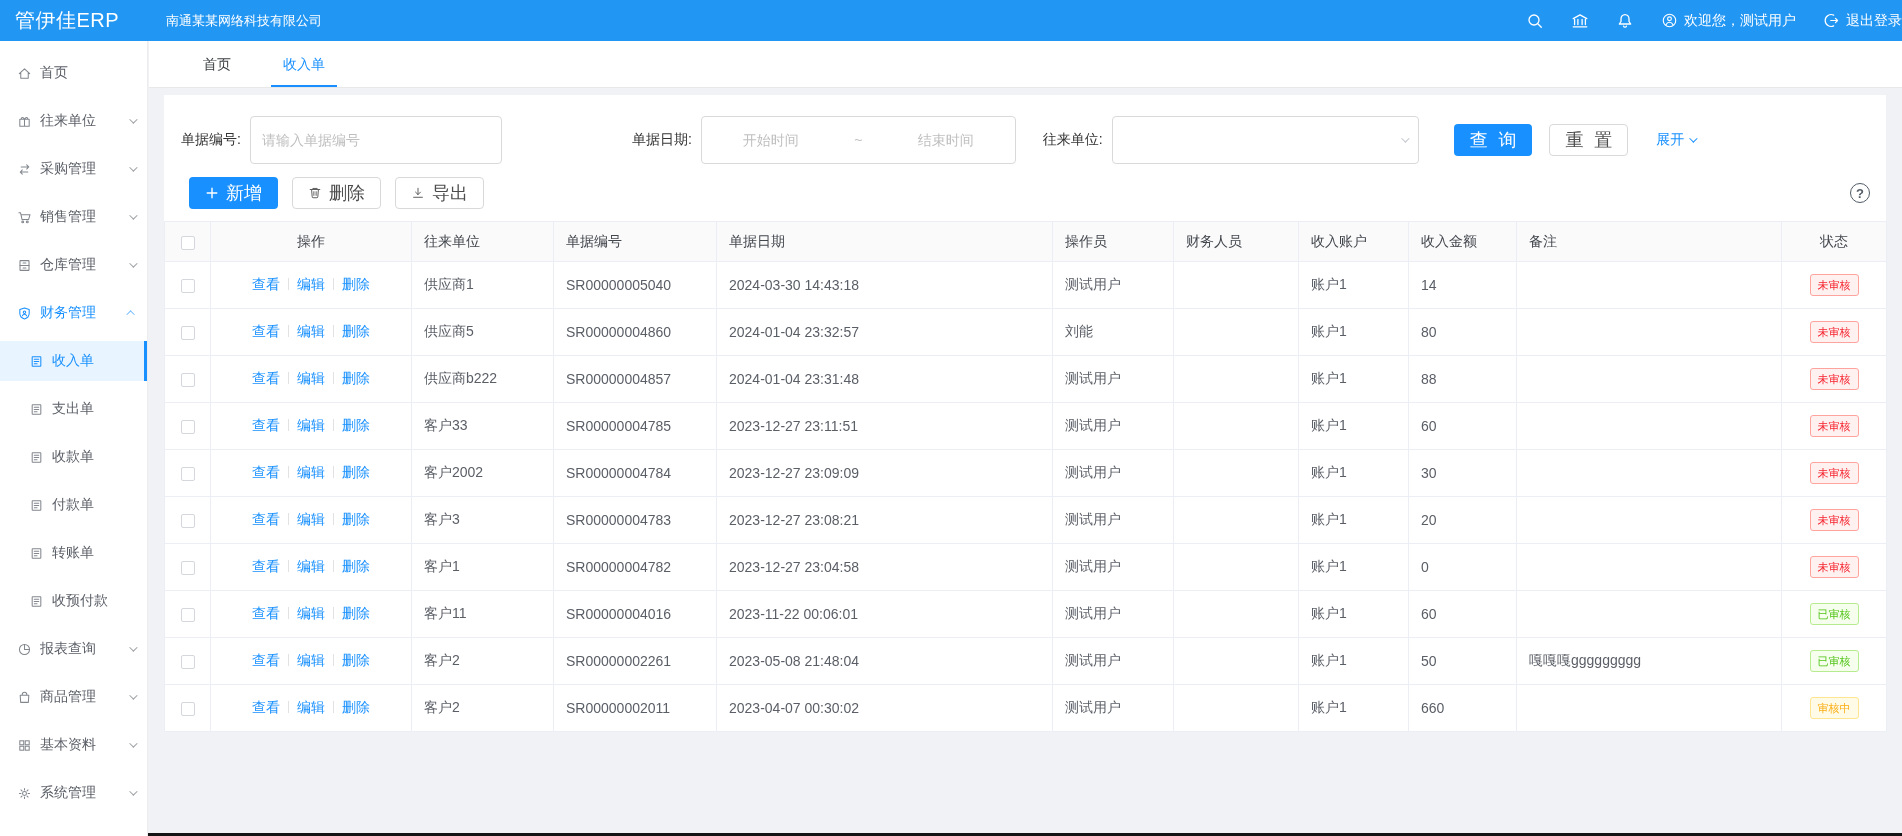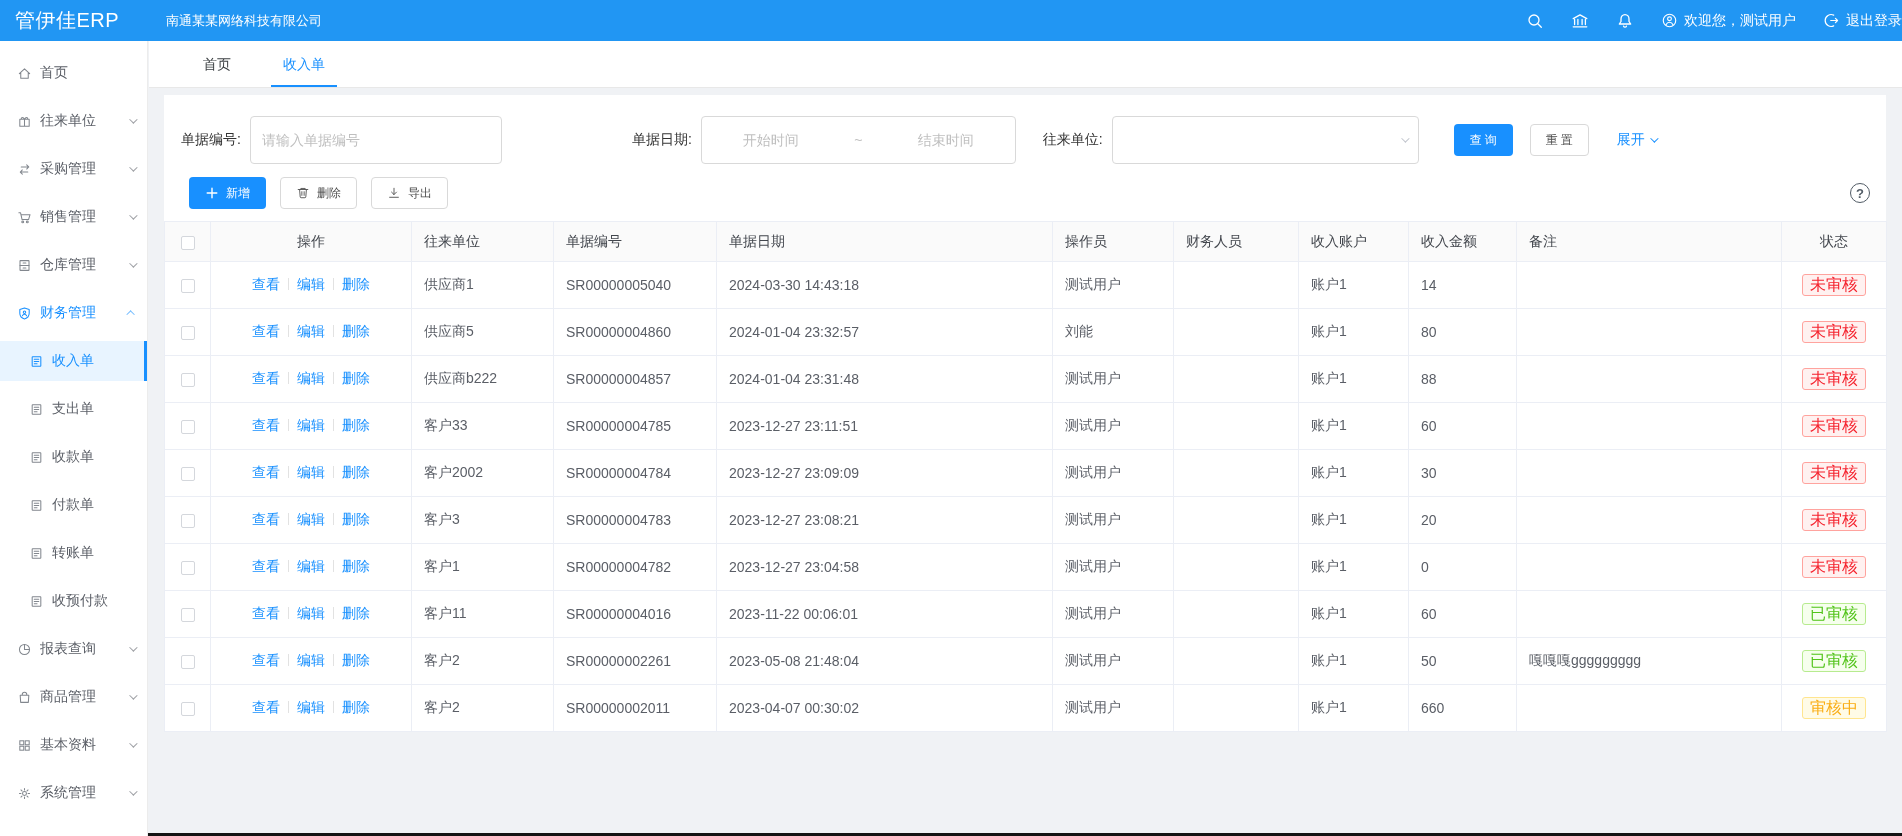--- a/index.html
+++ b/index.html
@@ -58,22 +58,22 @@
   .filter-row { display:flex; align-items:center; margin:21px 16px 13px 17px; }
   .f-label { margin-right:9px; white-space:nowrap; color:#333; }
   .input { height:48px; border:1px solid #d9d9d9; border-radius:4px; background:#fff; font-size:14px; color:#333; }
   input::placeholder { color:#bfbfbf; }
   .doc-input { width:252px; padding:0 11px; margin-right:130px; outline:none; }
   .date-box { width:315px; display:flex; align-items:center; justify-content:space-between; padding:0 14px; margin-right:27px; }
   .date-input { border:none; outline:none; width:110px; text-align:center; font-size:14px; background:transparent; }
   .date-sep { color:#bfbfbf; }
   .select-box { width:307px; display:flex; align-items:center; padding:0 11px; margin-right:35px; cursor:pointer; }
   .select-box .chev, .size-select .chev { margin-left:auto; color:#c0c4cc; }
-  .btn { height:32px; border-radius:4px; font-size:12px; cursor:pointer; border:1px solid transparent;
-         display:inline-flex; align-items:center; justify-content:center; font-family:Liberation Serif, serif; }
+  .btn { height:32px; border-radius:4px; font-size:18px; cursor:pointer; border:1px solid transparent;
+         display:inline-flex; align-items:center; justify-content:center; font-family:Liberation Mono, monospace; }
   .btn.primary { background:#1890ff; color:#fff; padding:0 15px; }
   .btn.plain { background:#fff; border-color:#d9d9d9; color:#4d4d4d; padding:0 15px; }
   .reset-btn { margin-left:17px; }
   .expand-link { margin-left:28px; color:#1890ff; display:flex; align-items:center; gap:5px; cursor:pointer; }
   
   .toolbar-row { display:flex; align-items:center; margin:0 16px 12px 17px;padding-left:8px; }
   .toolbar-row .btn { margin-right:14px; gap:7px; }
   .toolbar-row svg { width:14px; height:14px; }
   .help {
     margin-left:auto; width:20px; height:20px; border:1.6px solid #525c66; border-radius:50%;
@@ -81,21 +81,21 @@
   }
   
   table { width:1722px; border-collapse:collapse; table-layout:fixed; font-size:14px; color:#5a5e66; }
   th, td { border:1px solid #ebeef5; padding:0 12px; overflow:hidden; white-space:nowrap; }
   thead th { background:#fafafa; height:40px; font-weight:normal; color:#42464d; text-align:left;margin-left:12px; }
   tbody td { height:47px; background:#fff; }
   th.center, td.center { text-align:center; padding:0 4px; }
   .cb { display:inline-block; width:14px; height:14px; border:1px solid #d4d7dc; border-radius:2px; background:#fff; vertical-align:middle; cursor:pointer; }
   td.c-actions a { color:#1890ff; cursor:pointer; text-decoration:none; }
   .sep { display:inline-block; width:1px; height:12px; background:#e2e2e2; margin:0 8px; vertical-align:-1px; }
-  .badge { display:inline-block; font-size:16px; line-height:18px; padding:1px 7px; border-radius:3px; }
+  .badge { display:inline-block; font-size:11px; line-height:18px; padding:1px 7px; border-radius:3px; }
   .badge-red    { color:#f5222d; background:#fff1f0; border:1px solid #ffa39e; }
   .badge-green  { color:#52c41a; background:#f6ffed; border:1px solid #b7eb8f; }
   .badge-orange { color:#faad14; background:#fffbe6; border:1px solid #ffe58f; }
   
   .pagination { display:flex; align-items:center; justify-content:flex-end; gap:10px;
                 margin:14px 16px 0 0; padding-bottom:16px; color:#606266; }
   .pg-arrow { color:#606266; cursor:pointer; padding:0 2px; font-size:14px; }
   .pages { display:flex; gap:6px; }
   .page-num { min-width:28px; height:28px; line-height:28px; text-align:center; border-radius:4px; cursor:pointer; }
   .page-num.active { border:1px solid #1890ff; color:#1890ff; line-height:26px; }

